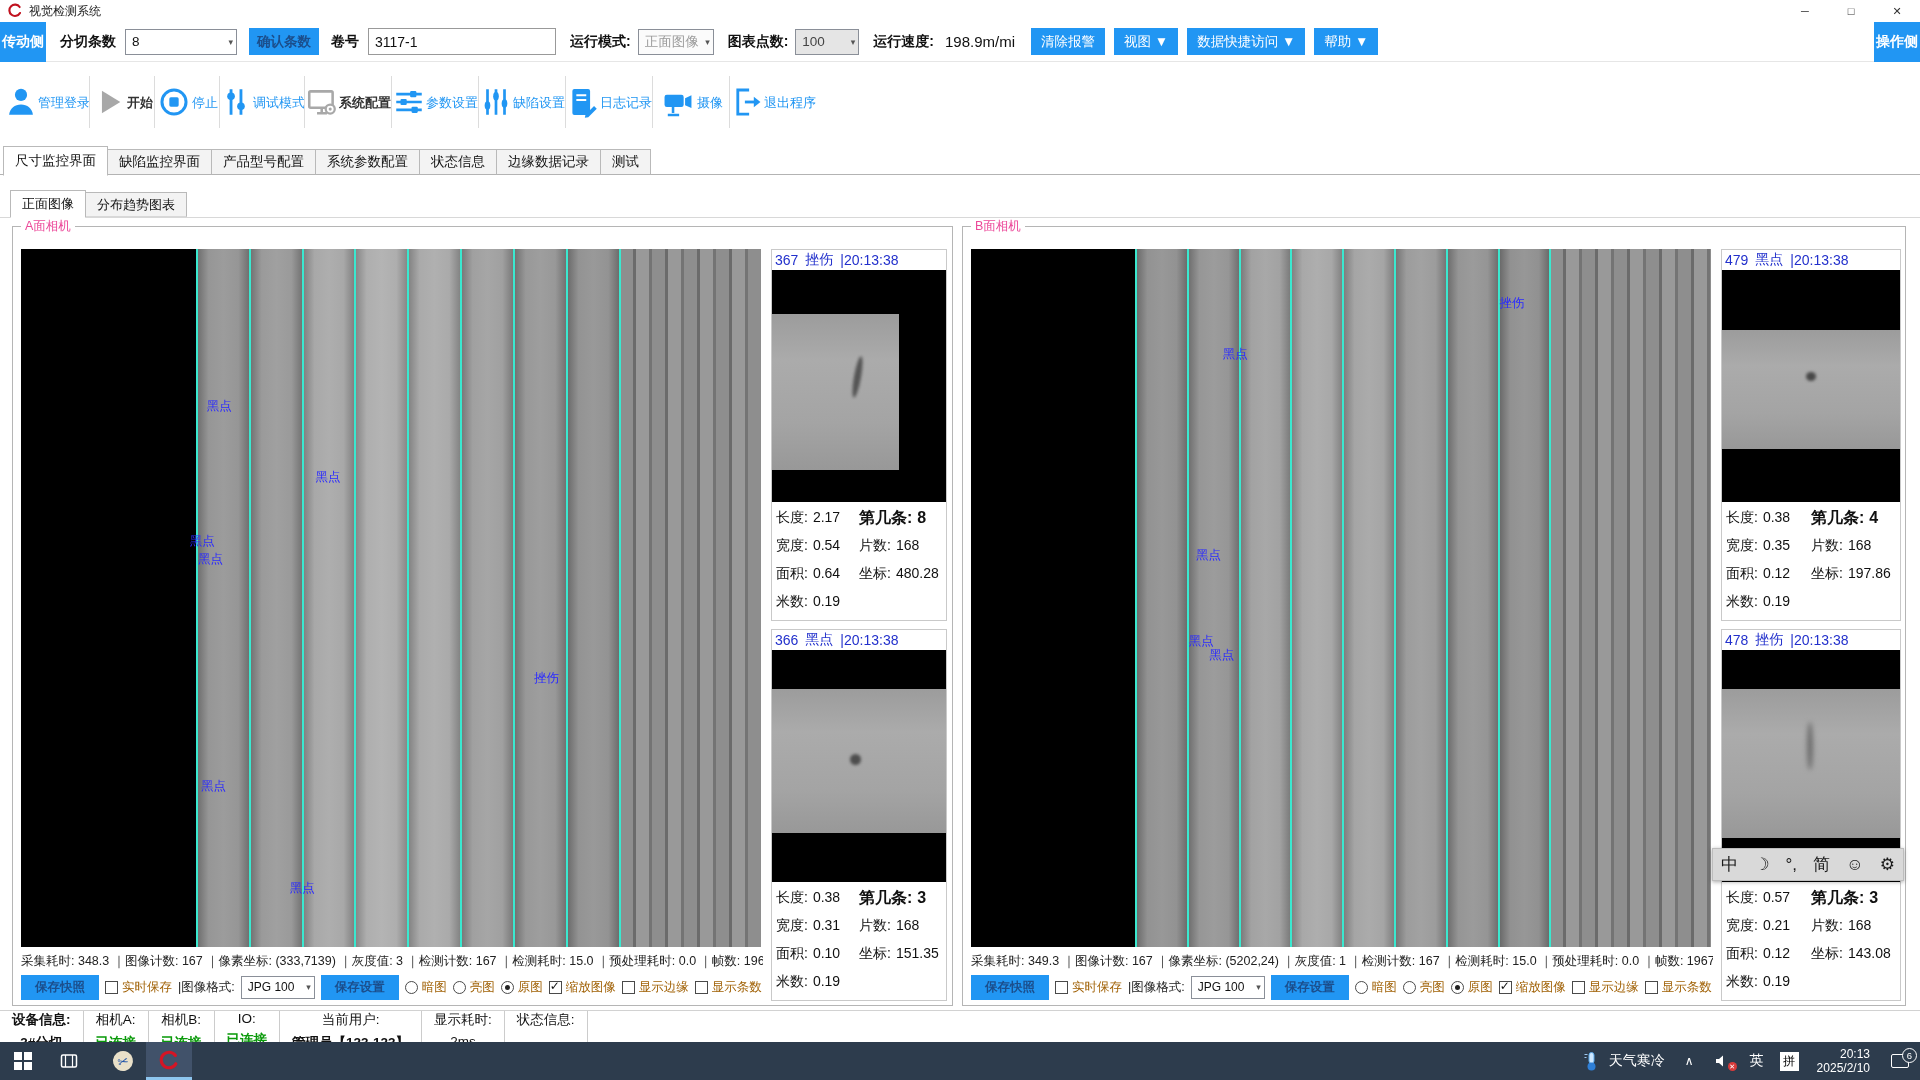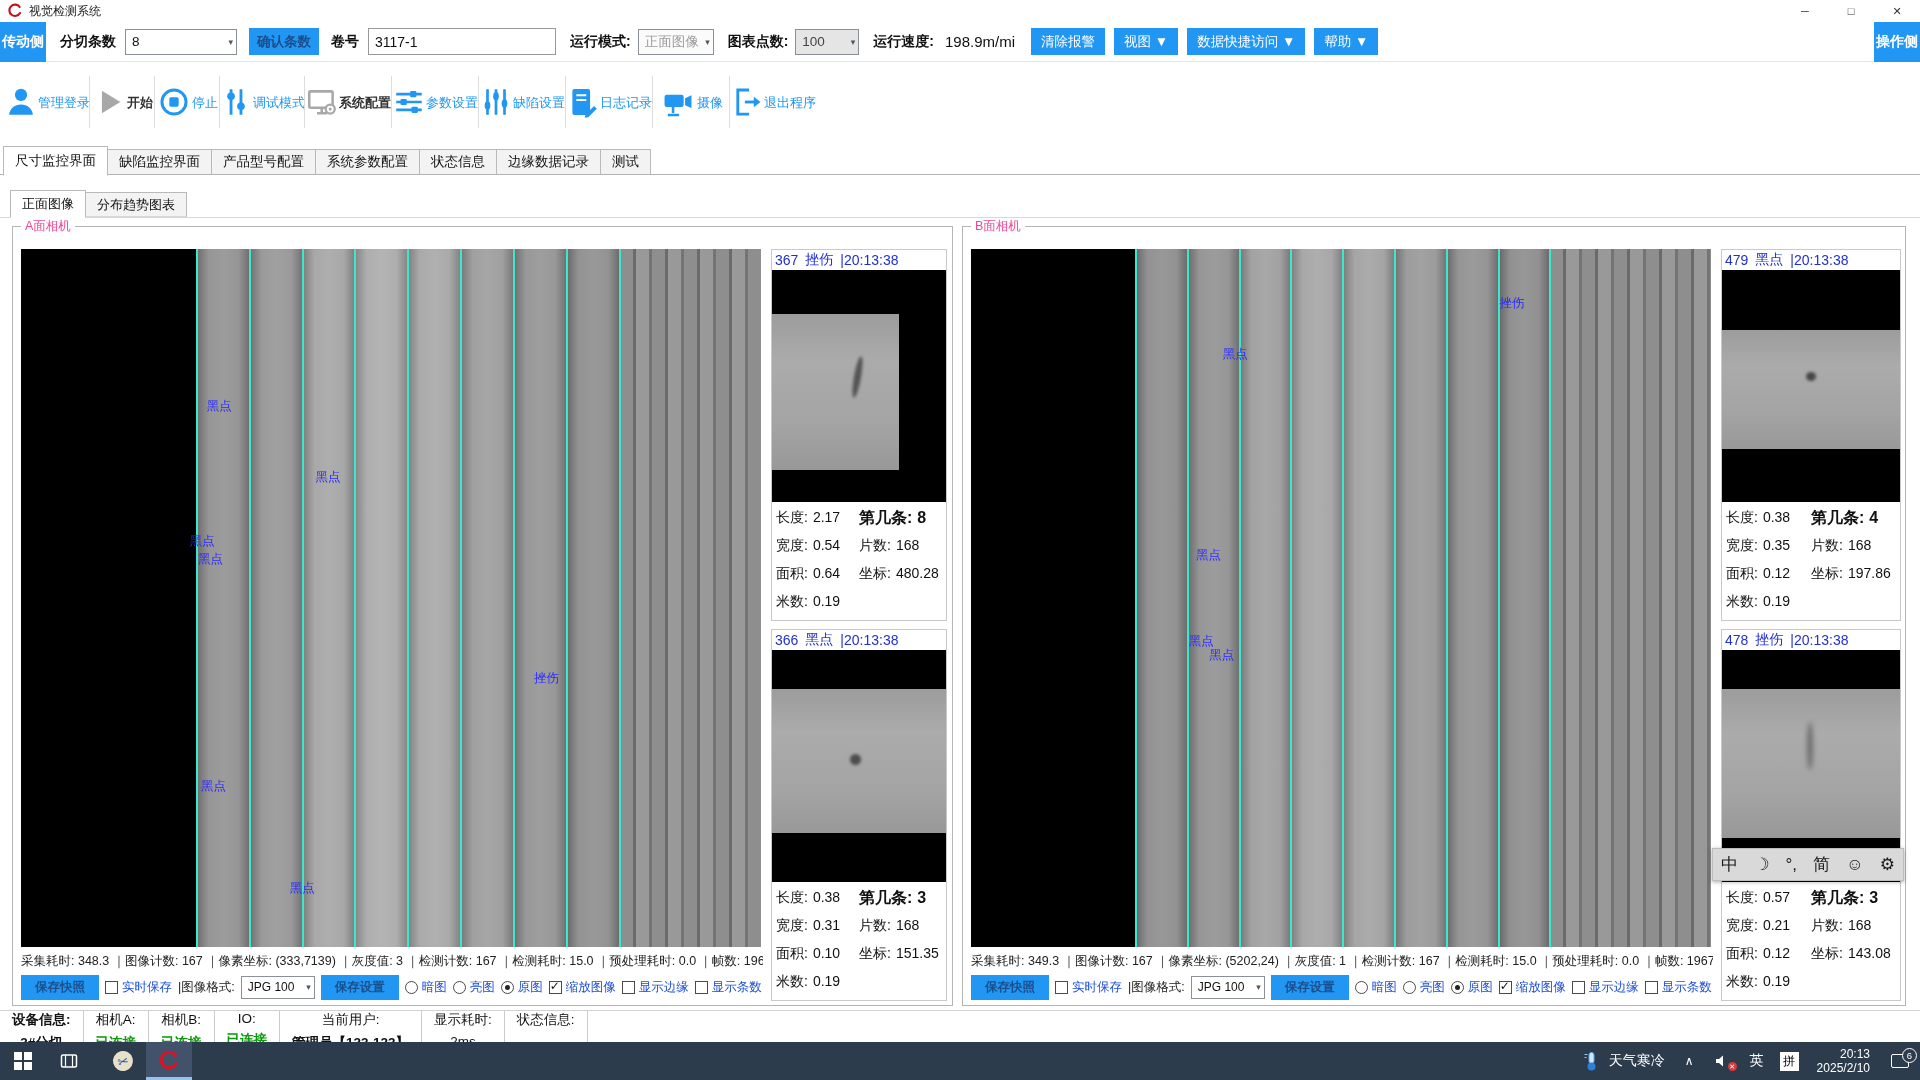--- a/index.html
+++ b/index.html
@@ -79,21 +79,21 @@
 .thumb-b2 .blob{left:47.5%;top:31%;width:6px;height:48px;background:#6d6d6d;border-radius:50%;filter:blur(2.5px);}
 .card-stats{padding:2px 4px 4px 4px;}
 .crow{display:flex;height:28px;align-items:center;font-size:14px;}
 .crow .cell{width:50%;display:flex;gap:5px;align-items:baseline;white-space:nowrap;}
 .crow .cell.big{font-weight:bold;font-size:16px;}
 .stats-line{position:absolute;left:8px;top:726px;width:742px;font-size:12.5px;color:#222;white-space:nowrap;overflow:hidden;}
 .controls-row{position:absolute;left:8px;top:746px;width:742px;height:28px;display:flex;align-items:center;gap:6px;white-space:nowrap;}
 .small-btn{width:78px;height:25px;font-size:12.5px;}
 .fmt-label{font-size:12.5px;color:#222;}
 .combo.mini{height:23px;font-size:12px;width:74px;padding-right:14px;}
-.ctl{display:inline-flex;align-items:center;gap:4px;font-size:12.5px;color:#1d4ed8;}
+.ctl{display:inline-flex;align-items:center;gap:4px;font-size:12.5px;color:#a16207;}
 .cb{width:13px;height:13px;border:1px solid #4a4a4a;background:#fff;display:inline-block;position:relative;flex:none;}
 .cb.on::after{content:"✓";position:absolute;left:0;top:-3px;font-size:12px;color:#111;font-weight:bold;}
 .rb{width:13px;height:13px;border:1px solid #4a4a4a;border-radius:50%;background:#fff;display:inline-block;position:relative;flex:none;}
 .rb.on::after{content:"";position:absolute;left:3px;top:3px;width:5px;height:5px;border-radius:50%;background:#222;}
 
 
 .statusbar{position:absolute;left:0;right:0;top:1010px;height:32px;background:#fff;border-top:1px solid #d2d2d2;display:flex;align-items:stretch;font-size:13.5px;}
 .sb-seg{display:flex;align-items:center;gap:5px;padding:0 12px;border-right:1px solid #ccc;white-space:nowrap;flex-direction:column;}
 .sb-bold{font-weight:bold;}
 .sb-green{color:#0a9a0a;font-weight:bold;}

